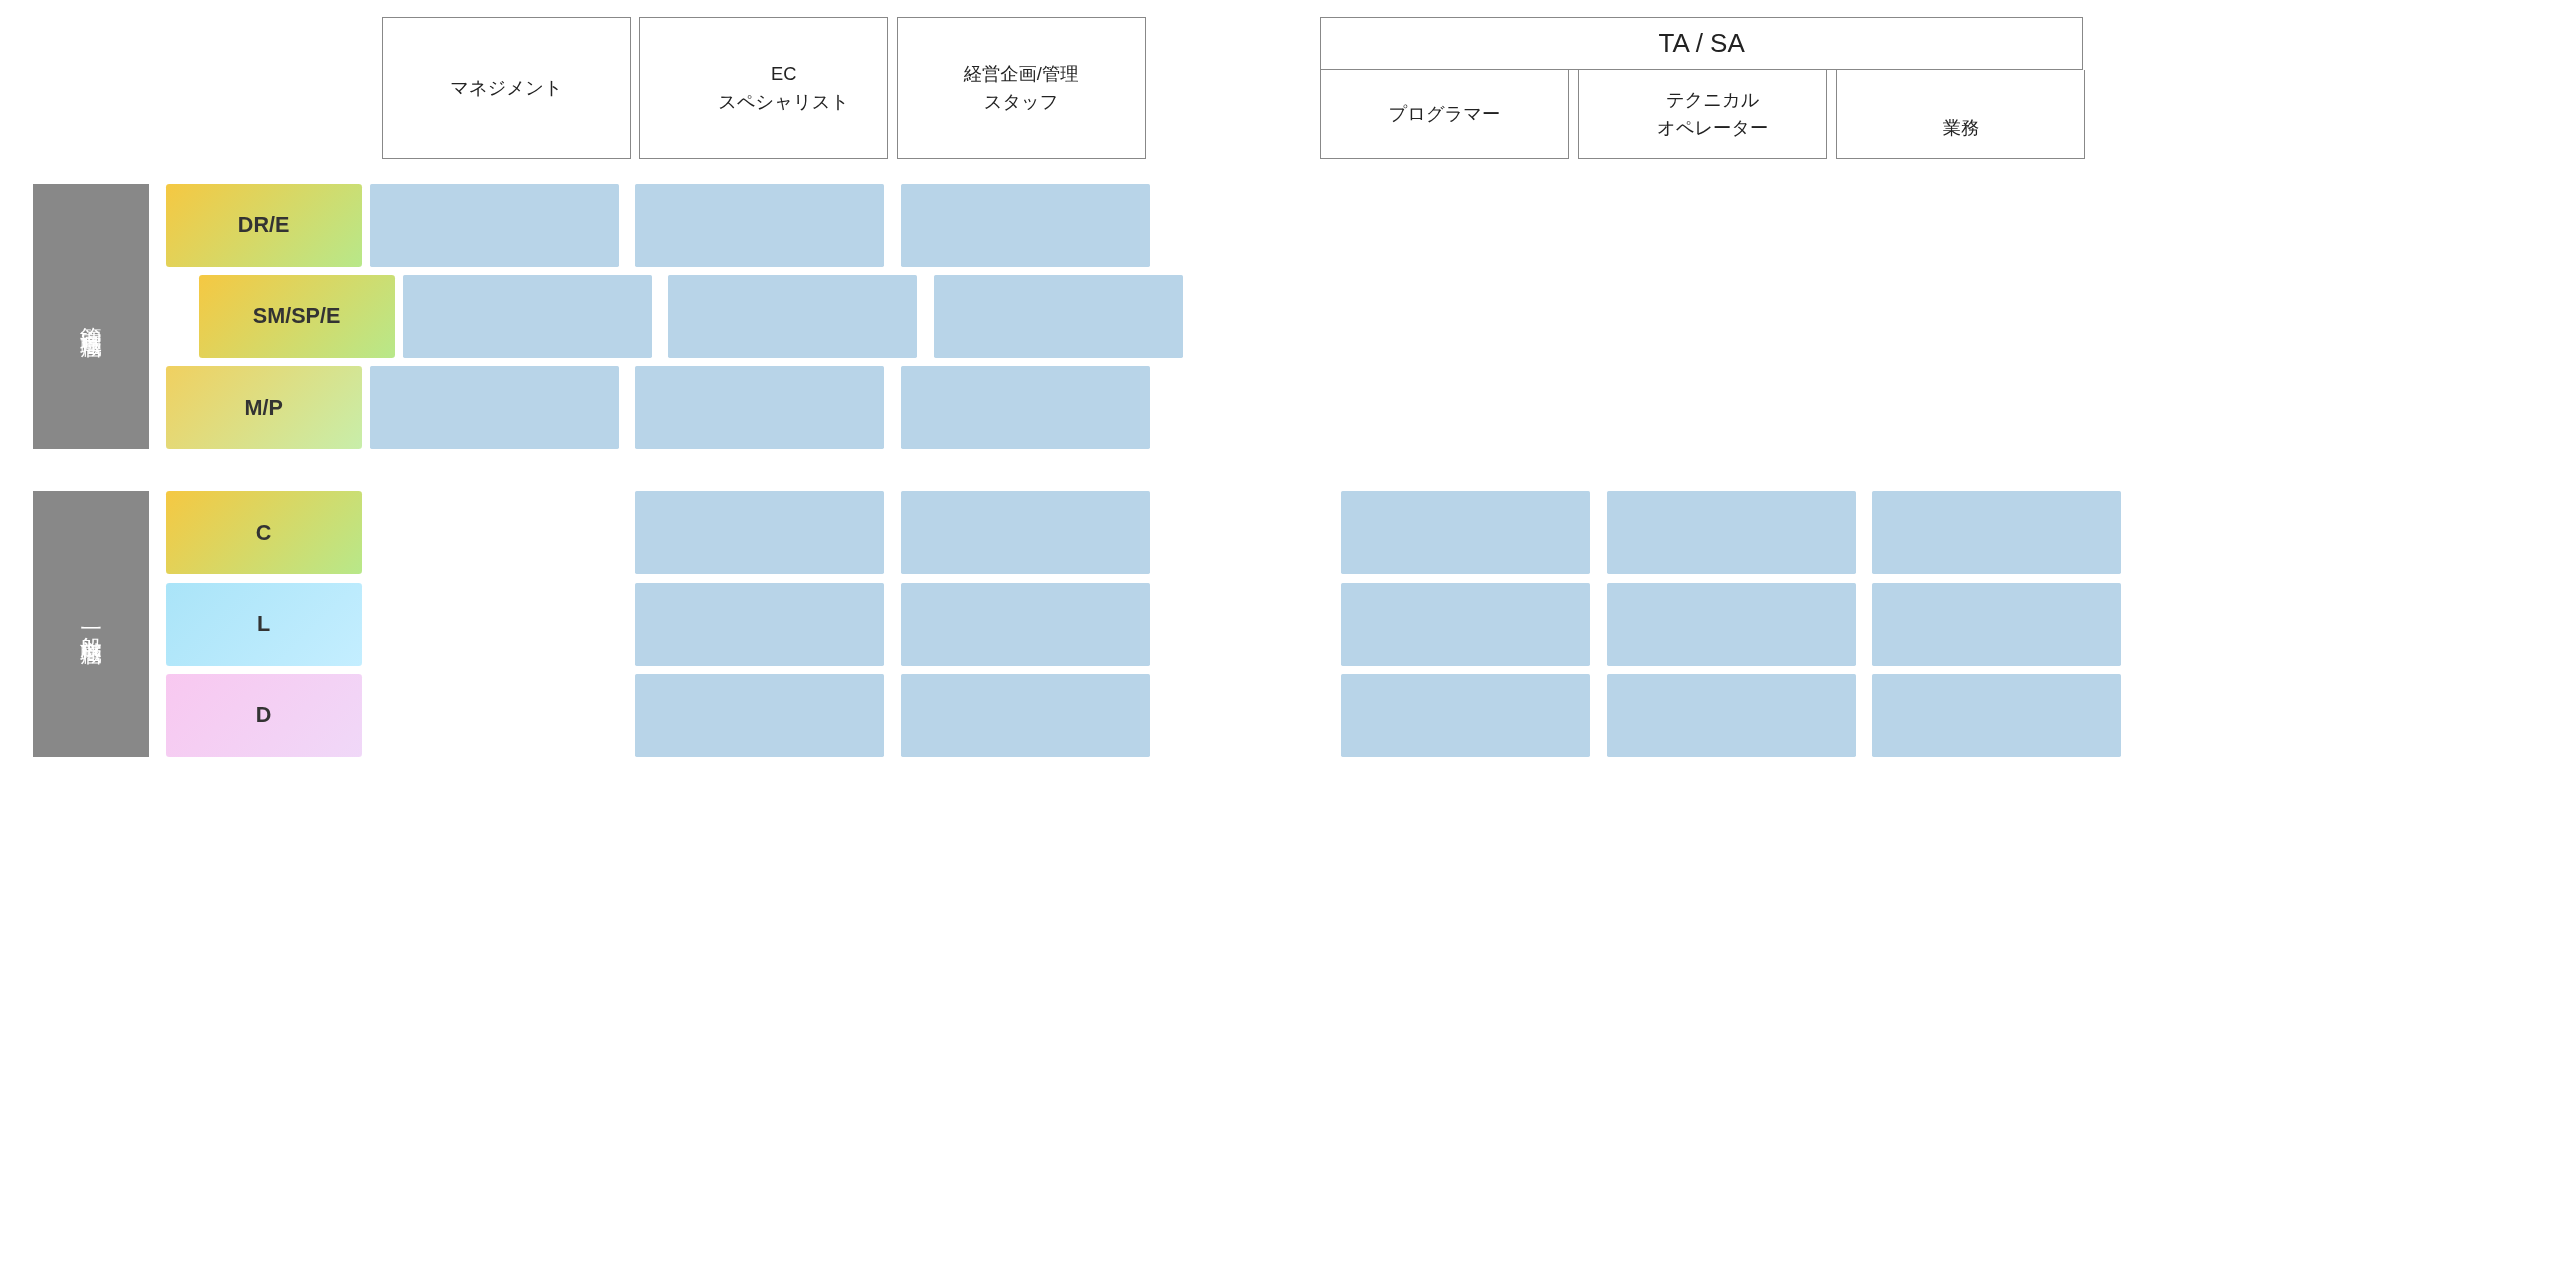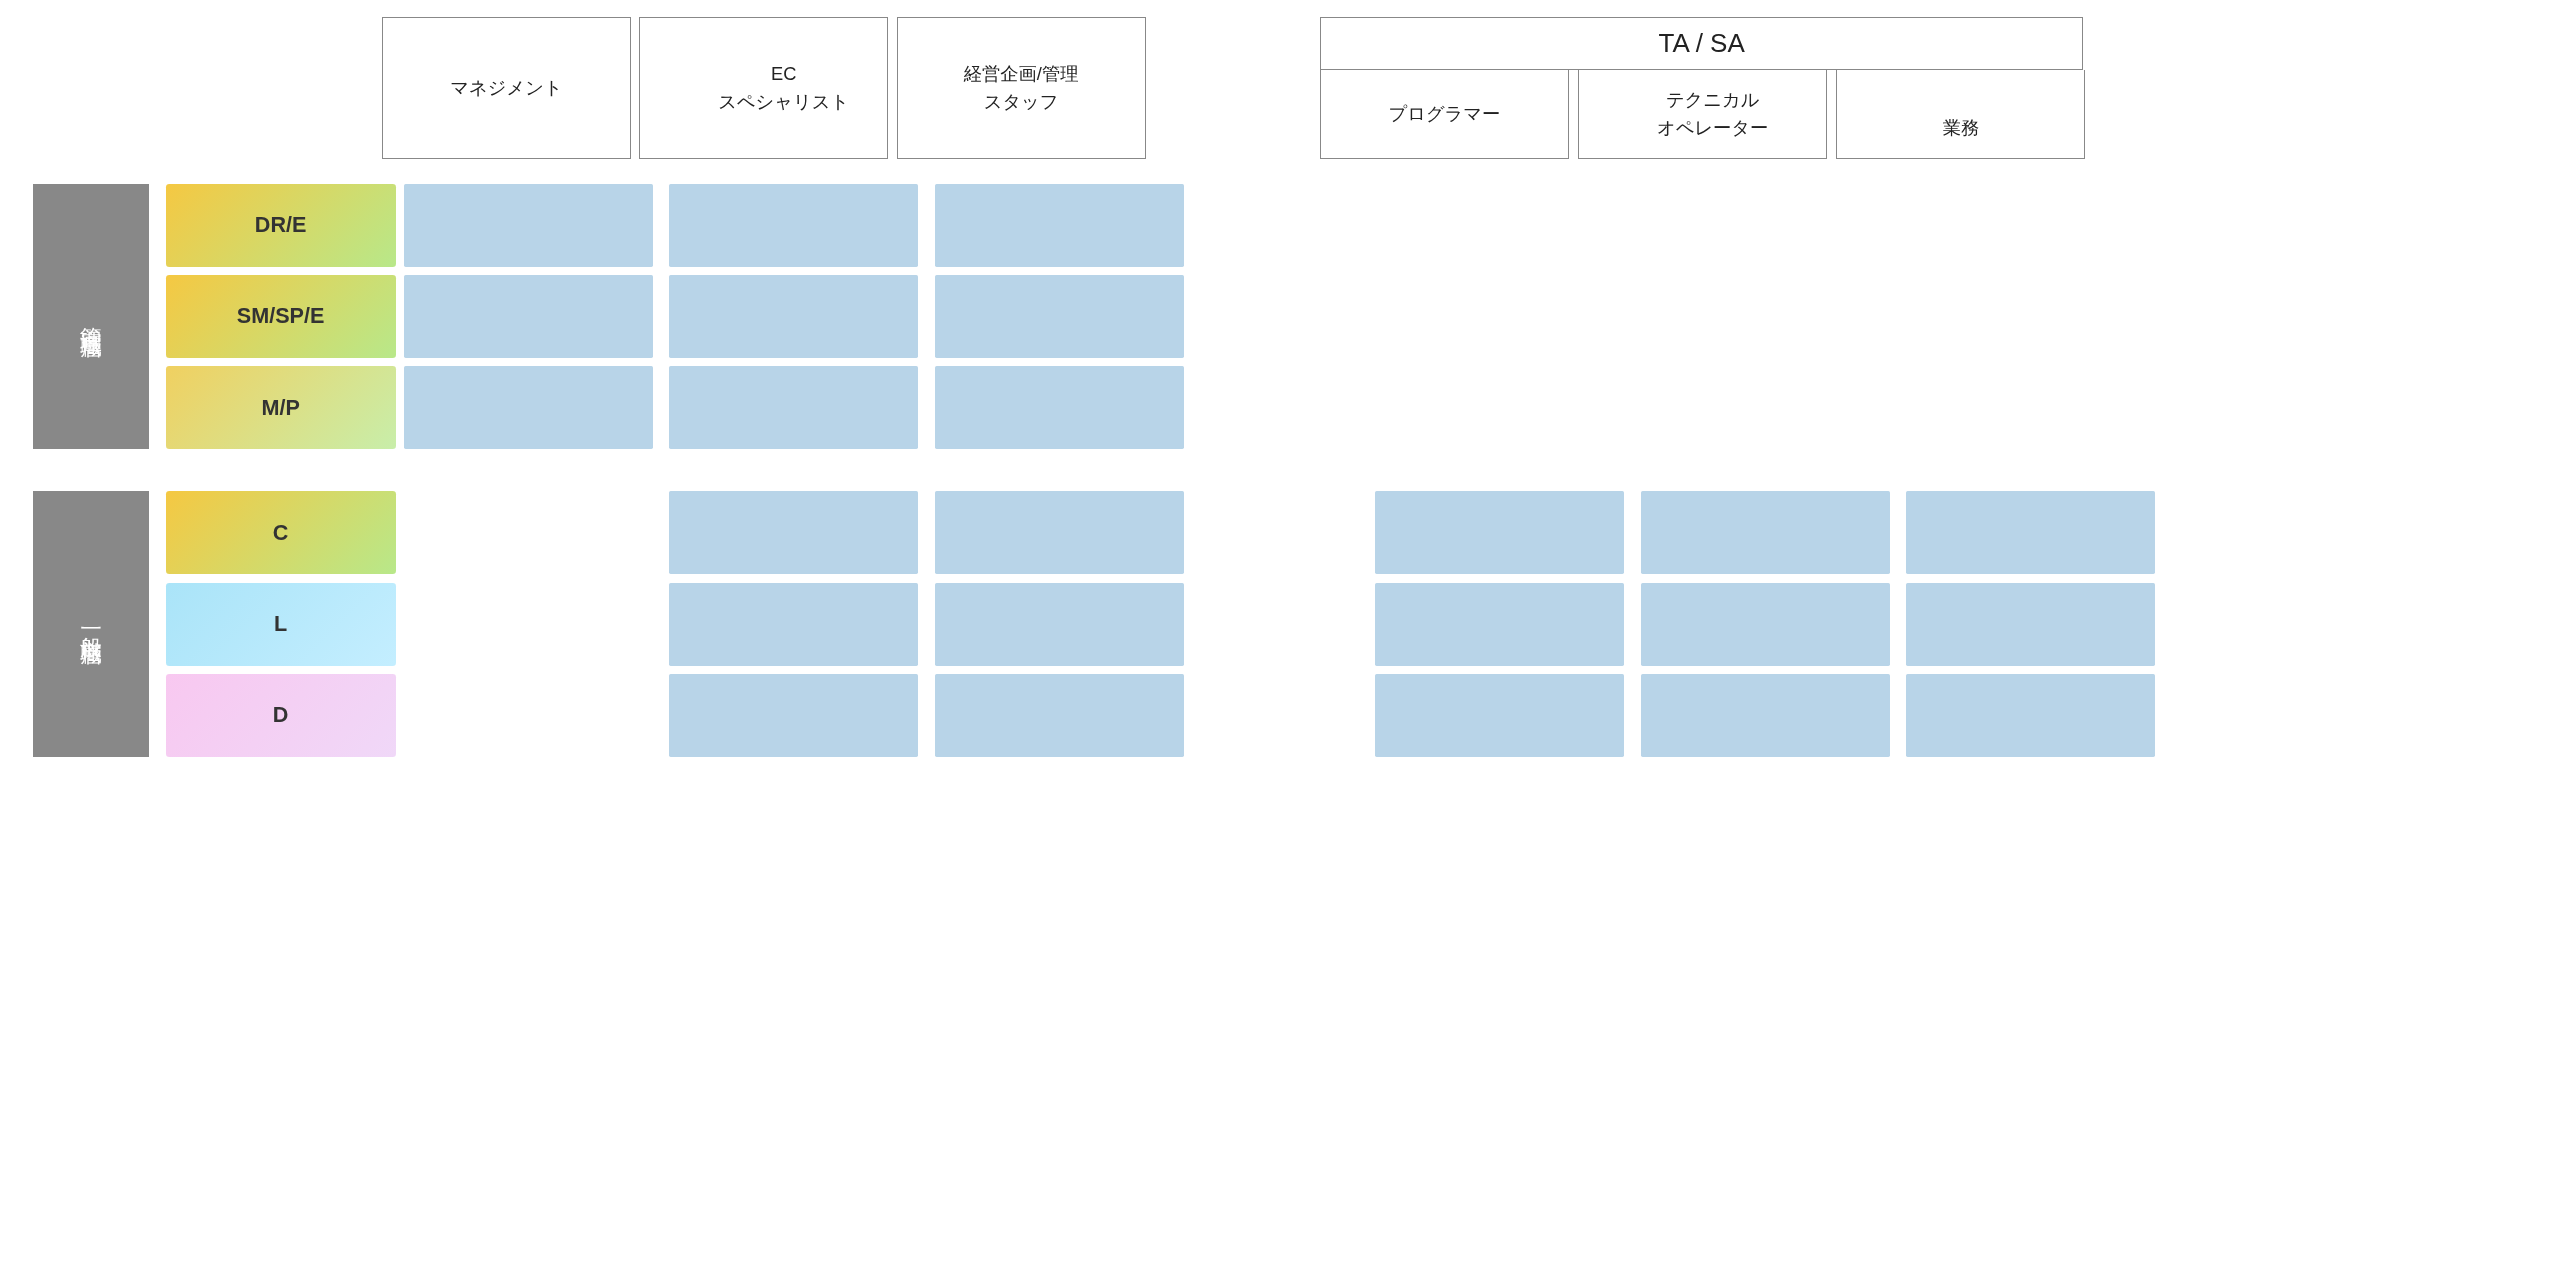--- a/index.html
+++ b/index.html
@@ -126,34 +126,34 @@
       gap: 8.3px;
     }
 
     .grade-row {
       display: flex;
       align-items: center;
       gap: 8.3px;
     }
 
     .grade-badge {
-      width: 230px;
+      width: 196px;
       flex-shrink: 0;
       height: 83px;
       display: flex;
       align-items: center;
       justify-content: center;
       font-size: 21.6px;
       font-weight: bold;
       color: #333;
       border-radius: 3.3px;
     }
 
     .grade-dr { background: linear-gradient(135deg, #f5c842 0%, #b8e88a 100%); }
-    .grade-sm { background: linear-gradient(135deg, #f5c842 0%, #b8e88a 100%); }
+    .grade-sm { background: linear-gradient(135deg, #f5c842 0%, #b8e88a 100%); margin-left: 33px; }
     .grade-mp { background: linear-gradient(135deg, #f0d060 0%, #c8eeaa 100%); }
     .grade-c  { background: linear-gradient(135deg, #f5c842 0%, #b8e88a 100%); }
     .grade-l  { background: linear-gradient(135deg, #aae4f8 0%, #c4eeff 100%); }
     .grade-d  { background: linear-gradient(135deg, #f8c8f0 0%, #f0d8f8 100%); }
 
     .cell-blue {
       width: 249px;
       flex-shrink: 0;
       height: 83px;
       background: #b8d4e8;

